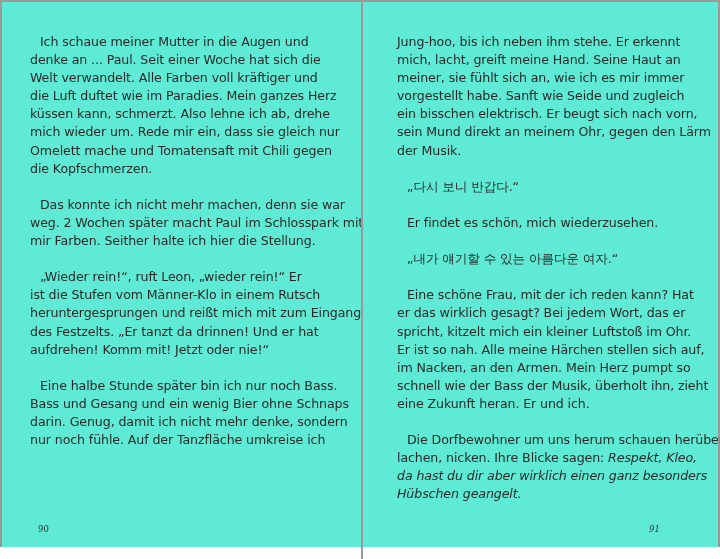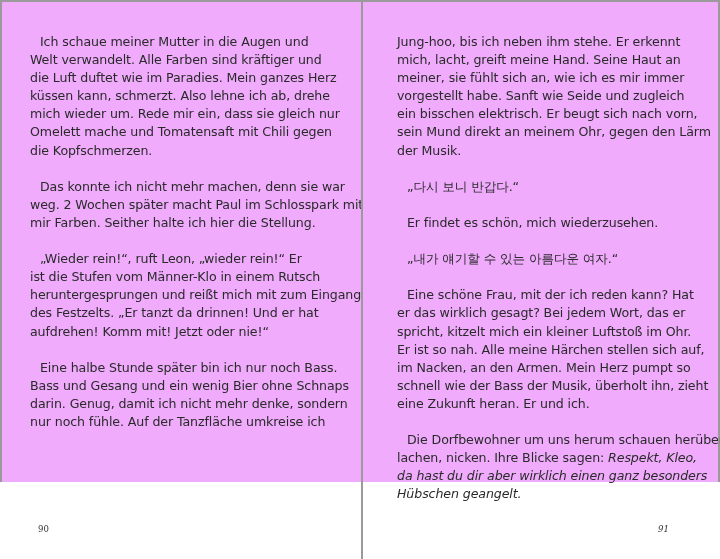--- a/index.html
+++ b/index.html
@@ -11,26 +11,26 @@
       width: 720px;
       height: 559px;
       position: relative;
       overflow: hidden;
       font-family: "DejaVu Sans", sans-serif;
       color: #2a2a2a;
     }
     .spread {
       position: absolute;
       left: 0; top: 0;
-      width: 720px; height: 482px;
+      width: 720px; height: 547px;
       box-sizing: border-box;
       border-top: 2px solid #9a9a9a;
       border-left: 2px solid #9a9a9a;
       border-right: 2px solid #9a9a9a;
-      background: #f0abfc;
+      background: #5eead4;
     }
     .gutter {
       position: absolute;
       left: 359px;
       top: 0;
       width: 2px;
       height: 559px;
       background: #9a9a9a;
     }
     .page {
@@ -58,32 +58,33 @@
     .italic { font-style: italic; text-align: center; }
     .korean { font-family: "DejaVu Sans", sans-serif; }
 
     .page-number {
       position: absolute;
       font-size: 8.5px;
       color: #333;
       font-family: "DejaVu Serif", serif;
     }
     .page.left .page-number { left: 34px; top: 522px; }
-    .page.right .page-number { left: 295px; top: 522px; font-style: italic; }
+    .page.right .page-number { left: 286px; top: 522px; font-style: italic; }
   </style>
 </head>
 <body>
 
 <div class="spread">
 
   <div class="page left">
     <div class="text-block">
       <div class="para">
         <span class="line indent">Ich schaue meiner Mutter in die Augen und</span>
-        <span class="line">Welt verwandelt.  Alle Farben sind kräftiger und</span>
+        <span class="line">denke an ... Paul.  Seit einer Woche hat sich die</span>
+        <span class="line">Welt verwandelt.  Alle Farben voll kräftiger und</span>
         <span class="line">die Luft duftet wie im Paradies.  Mein ganzes Herz</span>
         <span class="line">küssen kann, schmerzt.  Also lehne ich ab, drehe</span>
         <span class="line">mich wieder um.  Rede mir ein, dass sie gleich nur</span>
         <span class="line">Omelett mache und Tomatensaft mit Chili gegen</span>
         <span class="line">die Kopfschmerzen.</span>
       </div>
       <div class="para">
         <span class="line indent">Das konnte ich nicht mehr machen, denn sie war</span>
         <span class="line">weg.  2 Wochen später macht Paul im Schlosspark mit</span>
         <span class="line">mir Farben.  Seither halte ich hier die Stellung.</span>

